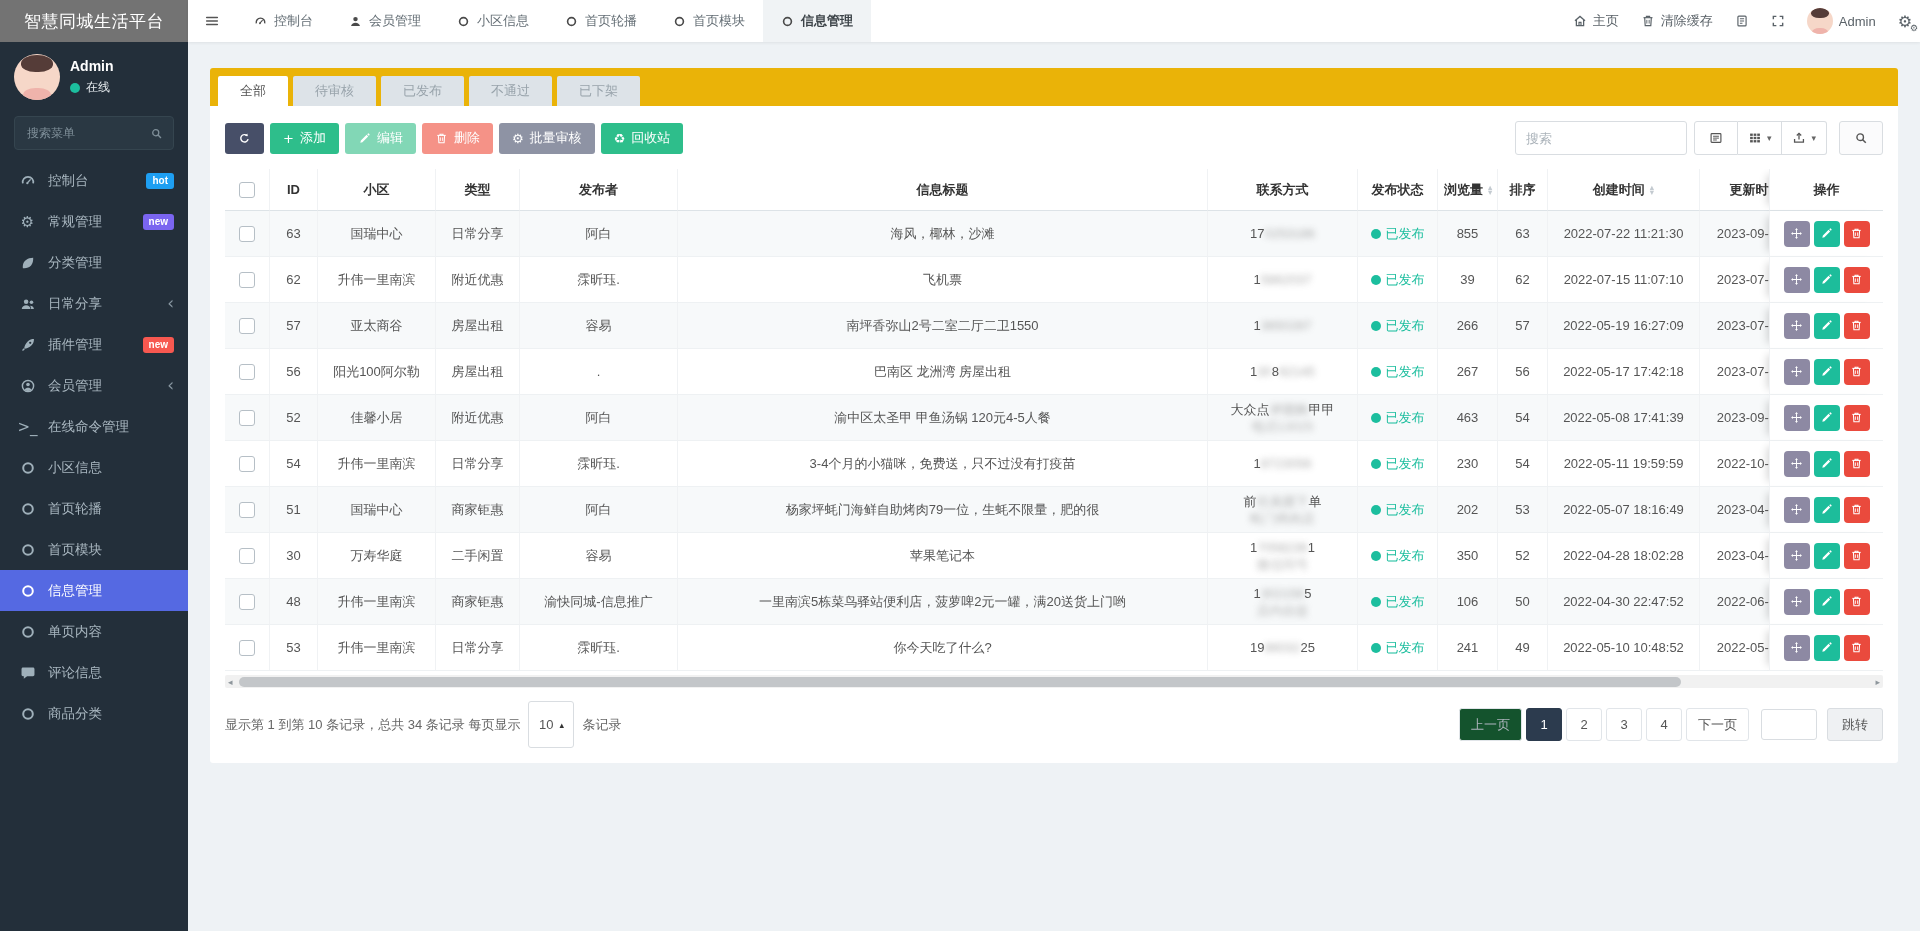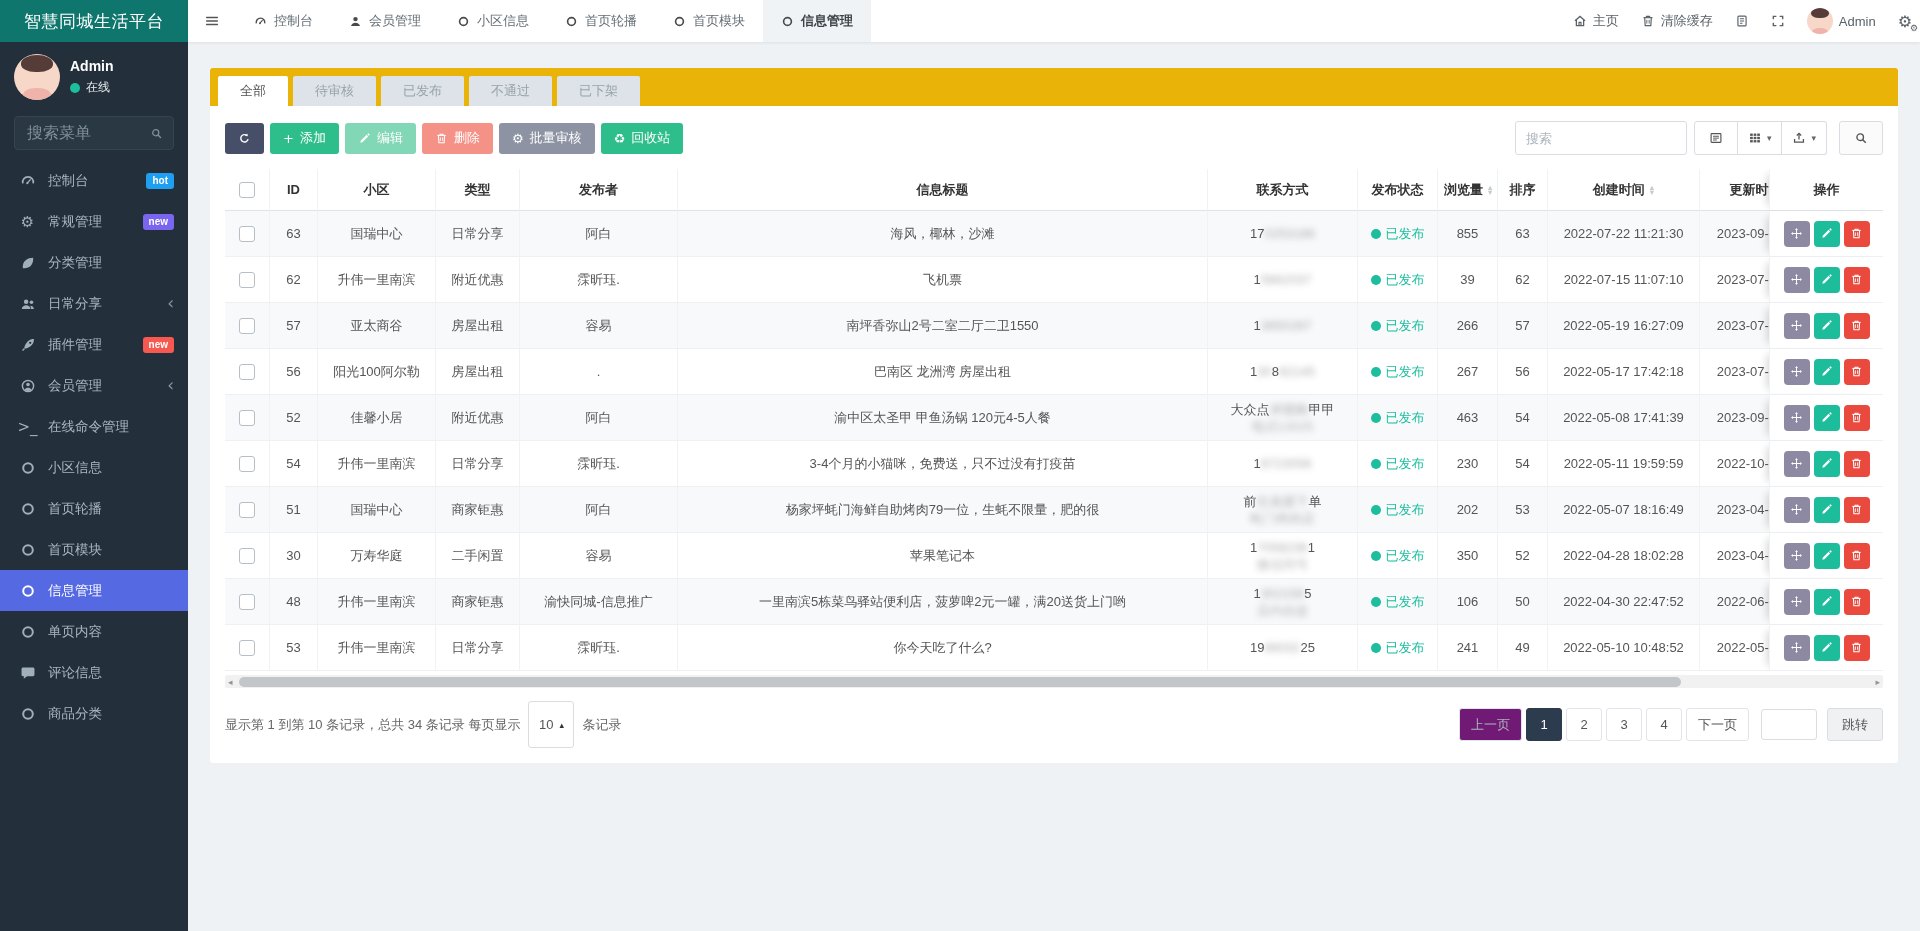--- a/index.html
+++ b/index.html
@@ -4,32 +4,32 @@
 <style>
   html,body{margin:0;padding:0;width:1920px;height:931px;overflow:hidden;
     font-family:"Liberation Sans","DejaVu Sans",sans-serif;font-size:13px;color:#555;background:#eef2f5}
   *{box-sizing:border-box}
   .glyph{font-family:"DejaVu Sans",sans-serif}
   svg{display:block}
   .app{display:flex;width:1920px;height:931px}
 
   
   .sidebar{width:188px;flex-shrink:0;background:#232f3a;color:#a9b7c0;display:flex;flex-direction:column}
-  .logo{height:42px;background:#0f766e;color:#fff;display:flex;align-items:center;justify-content:center;
+  .logo{height:42px;background:#737373;color:#fff;display:flex;align-items:center;justify-content:center;
     font-size:17px;letter-spacing:.5px;cursor:pointer;flex-shrink:0}
   .user-panel{display:flex;align-items:center;gap:10px;padding:12px 14px 6px}
   .avatar{width:46px;height:46px;border-radius:50%;background:#f6d7c8;position:relative;overflow:hidden;flex-shrink:0}
   .avatar::before{content:"";position:absolute;top:1px;left:7px;right:7px;height:17px;border-radius:50% 50% 45% 45%;background:#553c38}
   .avatar::after{content:"";position:absolute;bottom:-4px;left:9px;right:9px;height:16px;border-radius:45% 45% 0 0;background:#efb3ab}
   .user-meta .name{color:#fff;font-weight:bold;font-size:14px}
   .user-meta .status{display:flex;align-items:center;gap:6px;color:#e9eff2;font-size:12px;margin-top:5px}
   .status-dot{width:9px;height:9px;border-radius:50%;background:#2ecc71;display:inline-block}
   .menu-search{margin:10px 14px 4px;display:flex;align-items:center;background:#2a3843;border:1px solid #35454f;
     border-radius:4px;height:34px;padding:0 10px}
-  .menu-search input{flex:1;min-width:0;background:none;border:0;outline:0;color:#84cc16;font-size:16px}
+  .menu-search input{flex:1;min-width:0;background:none;border:0;outline:0;color:#84cc16;font-size:12px}
   .menu-search input::placeholder{color:#7f8f99}
   .ms-icon{color:#7f8f99;font-size:13px}
   .menu{flex:1;overflow:hidden;margin-top:6px}
   .menu-item{height:41px;display:flex;align-items:center;padding:0 14px 0 18px;gap:11px;font-size:13.5px;cursor:pointer}
   .mi-icon{width:19px;display:flex;justify-content:center;color:#9fb0ba;font-size:15px;flex-shrink:0}
   .mi-icon svg{width:16px;height:16px}
   .mi-label{white-space:nowrap}
   .menu-item.active{background:#5569e2;color:#fff}
   .menu-item.active .mi-icon{color:#fff}
   .badge{margin-left:auto;font-size:10px;line-height:1;color:#fff;padding:3px 6px;border-radius:3px;font-weight:bold}
@@ -115,21 +115,21 @@
   .harrow.right{right:3px}
 
   
   .pager{display:flex;align-items:center;margin-top:13px;color:#666;font-size:13px}
   .psel{margin:0 8px;width:46px;height:47px;border:1px solid #d9dde1;border-radius:3px;display:inline-flex;
     align-items:center;justify-content:center;gap:6px;color:#555;cursor:pointer;background:#fff}
   .psel .caret-up{font-size:9px;color:#333}
   .pages{margin-left:auto;display:flex;align-items:center;gap:4px}
   .pg{min-width:36px;height:33px;padding:0 11px;border:1px solid #e1e5e9;background:#fff;display:flex;
     align-items:center;justify-content:center;border-radius:3px;cursor:pointer;color:#555;white-space:nowrap}
-  .pg.disabled{background:#701a75;color:#aab3ba;cursor:default}
+  .pg.disabled{background:#14532d;color:#aab3ba;cursor:default}
   .pg.active{background:#2c3b4e;border-color:#2c3b4e;color:#fff}
   .jump-input{width:56px;height:31px;border:1px solid #d9dde1;border-radius:3px;margin-left:8px;outline:none;padding:0 6px}
   .jump-btn{height:33px;padding:0 14px;background:#eff1f3;border:1px solid #d9dde1;border-radius:3px;margin-left:6px;
     color:#555;cursor:pointer;font-size:13px}
 </style>
 </head>
 <body>
 
 <div class="app">
 

